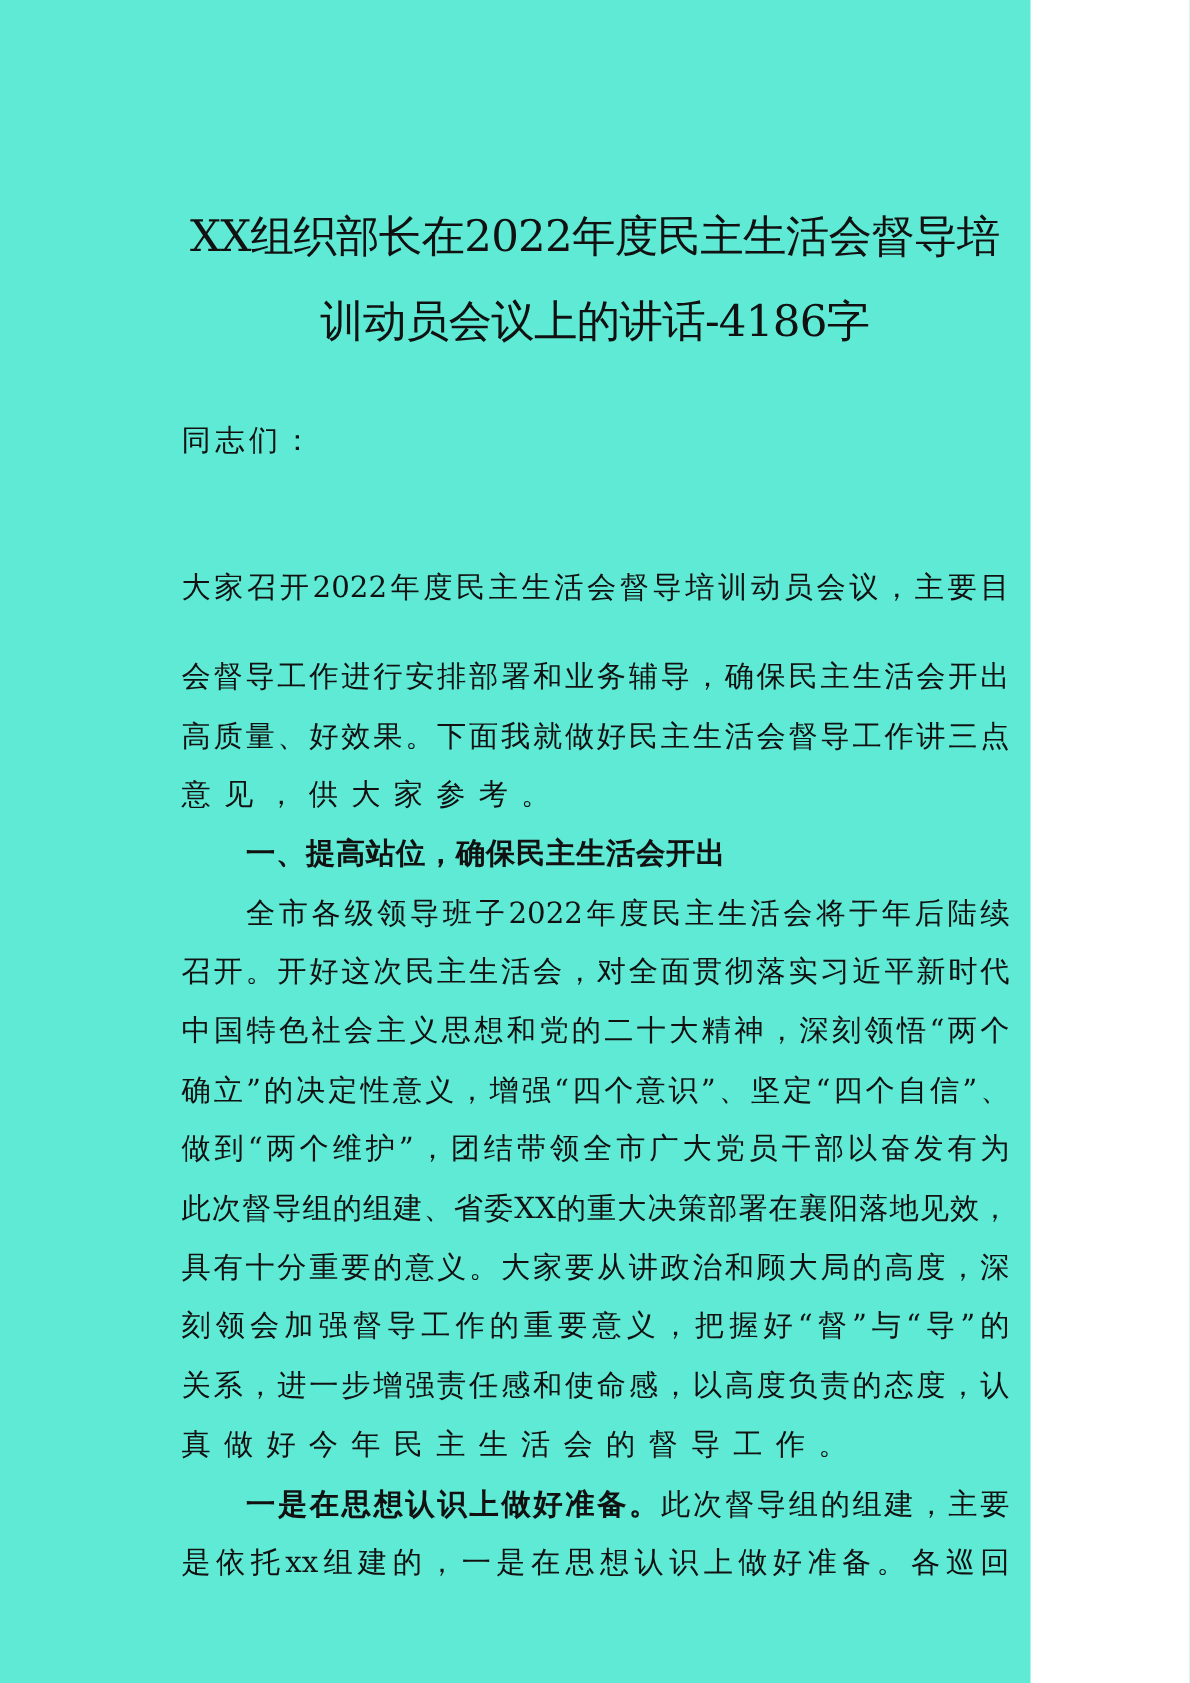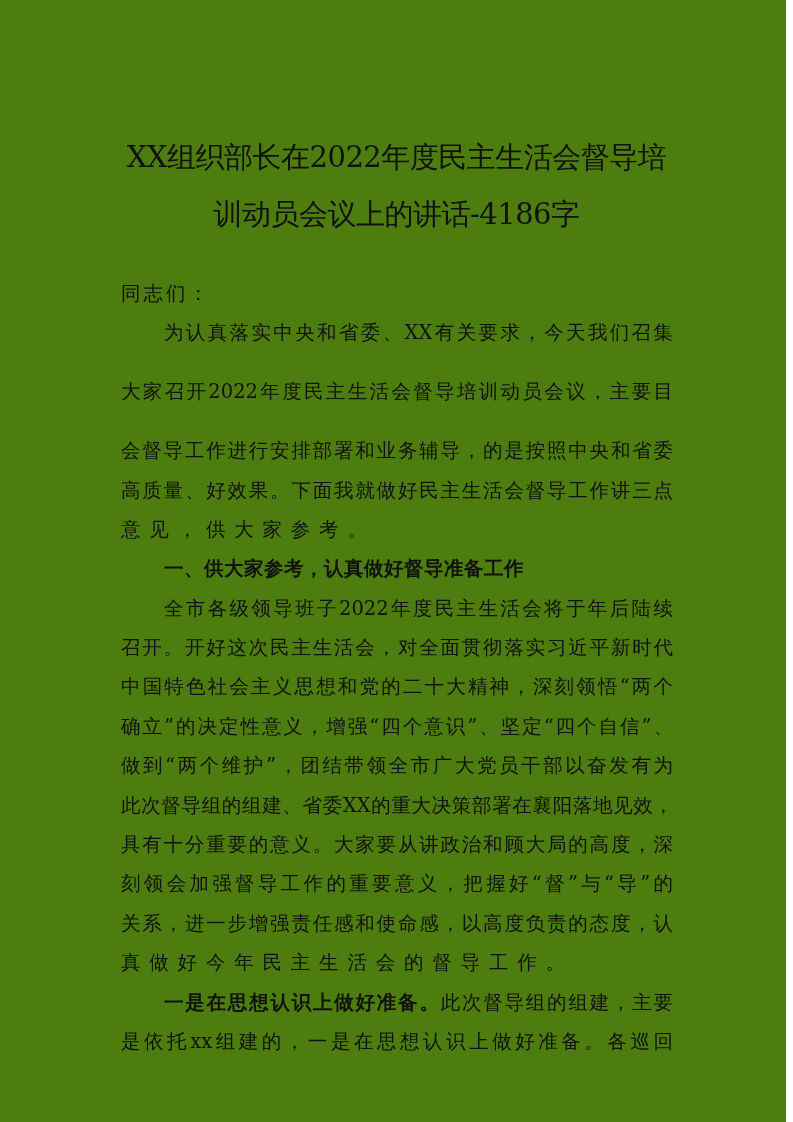--- a/index.html
+++ b/index.html
@@ -11,23 +11,23 @@
       width: 793px;
       height: 1122px;
       position: relative;
       overflow: hidden;
       font-family: "DejaVu Serif", "Liberation Serif", serif;
       color: #111111;
     }
     .page {
       position: absolute;
       left: 0; top: 0;
-      width: 786px;
+      width: 687px;
       height: 1122px;
-      background: #4d7c0f;
+      background: #5eead4;
     }
     .title {
       position: absolute;
       left: 110px;
       width: 573px;
       text-align: center;
       font-size: 29px;
       line-height: 40px;
       white-space: nowrap;
       font-weight: normal;
@@ -67,27 +67,26 @@
 </head>
 <body>
 
 <div class="page">
 
   <div class="title" style="top:137px;">XX组织部长在2022年度民主生活会督导培</div>
   <div class="title" style="top:194px;">训动员会议上的讲话-4186字</div>
 
   <div class="line short" style="top:279px; letter-spacing:3px;">同志们：</div>
 
-  <div class="line indent" style="top:318px;">为认真落实中央和省委、XX有关要求，今天我们召集</div>
   <div class="line" style="top:357px;margin-top:20px;">大家召开2022年度民主生活会督导培训动员会议，主要目</div>
-  <div class="line" style="top:436px;">会督导工作进行安排部署和业务辅导，的是按照中央和省委</div>
+  <div class="line" style="top:436px;">会督导工作进行安排部署和业务辅导，确保民主生活会开出</div>
   <div class="line short" style="top:515px;">意见，供大家参考。</div>
   <div class="line" style="top:476px;">高质量、好效果。下面我就做好民主生活会督导工作讲三点</div>
 
-  <div class="line indent heading" style="top:554px;">一、供大家参考，认真做好督导准备工作</div>
+  <div class="line indent heading" style="top:554px;">一、提高站位，确保民主生活会开出</div>
 
   <div class="line indent" style="top:594px;">全市各级领导班子2022年度民主生活会将于年后陆续</div>
   <div class="line" style="top:633px;">召开。开好这次民主生活会，对全面贯彻落实习近平新时代</div>
   <div class="line" style="top:672px;">中国特色社会主义思想和党的二十大精神，深刻领悟“两个</div>
   <div class="line" style="top:712px;">确立”的决定性意义，增强“四个意识”、坚定“四个自信”、</div>
   <div class="line" style="top:751px;">做到“两个维护”，团结带领全市广大党员干部以奋发有为</div>
   <div class="line" style="top:791px;">此次督导组的组建、省委XX的重大决策部署在襄阳落地见效，</div>
   <div class="line" style="top:830px;">具有十分重要的意义。大家要从讲政治和顾大局的高度，深</div>
   <div class="line" style="top:869px;">刻领会加强督导工作的重要意义，把握好“督”与“导”的</div>
   <div class="line" style="top:909px;">关系，进一步增强责任感和使命感，以高度负责的态度，认</div>

